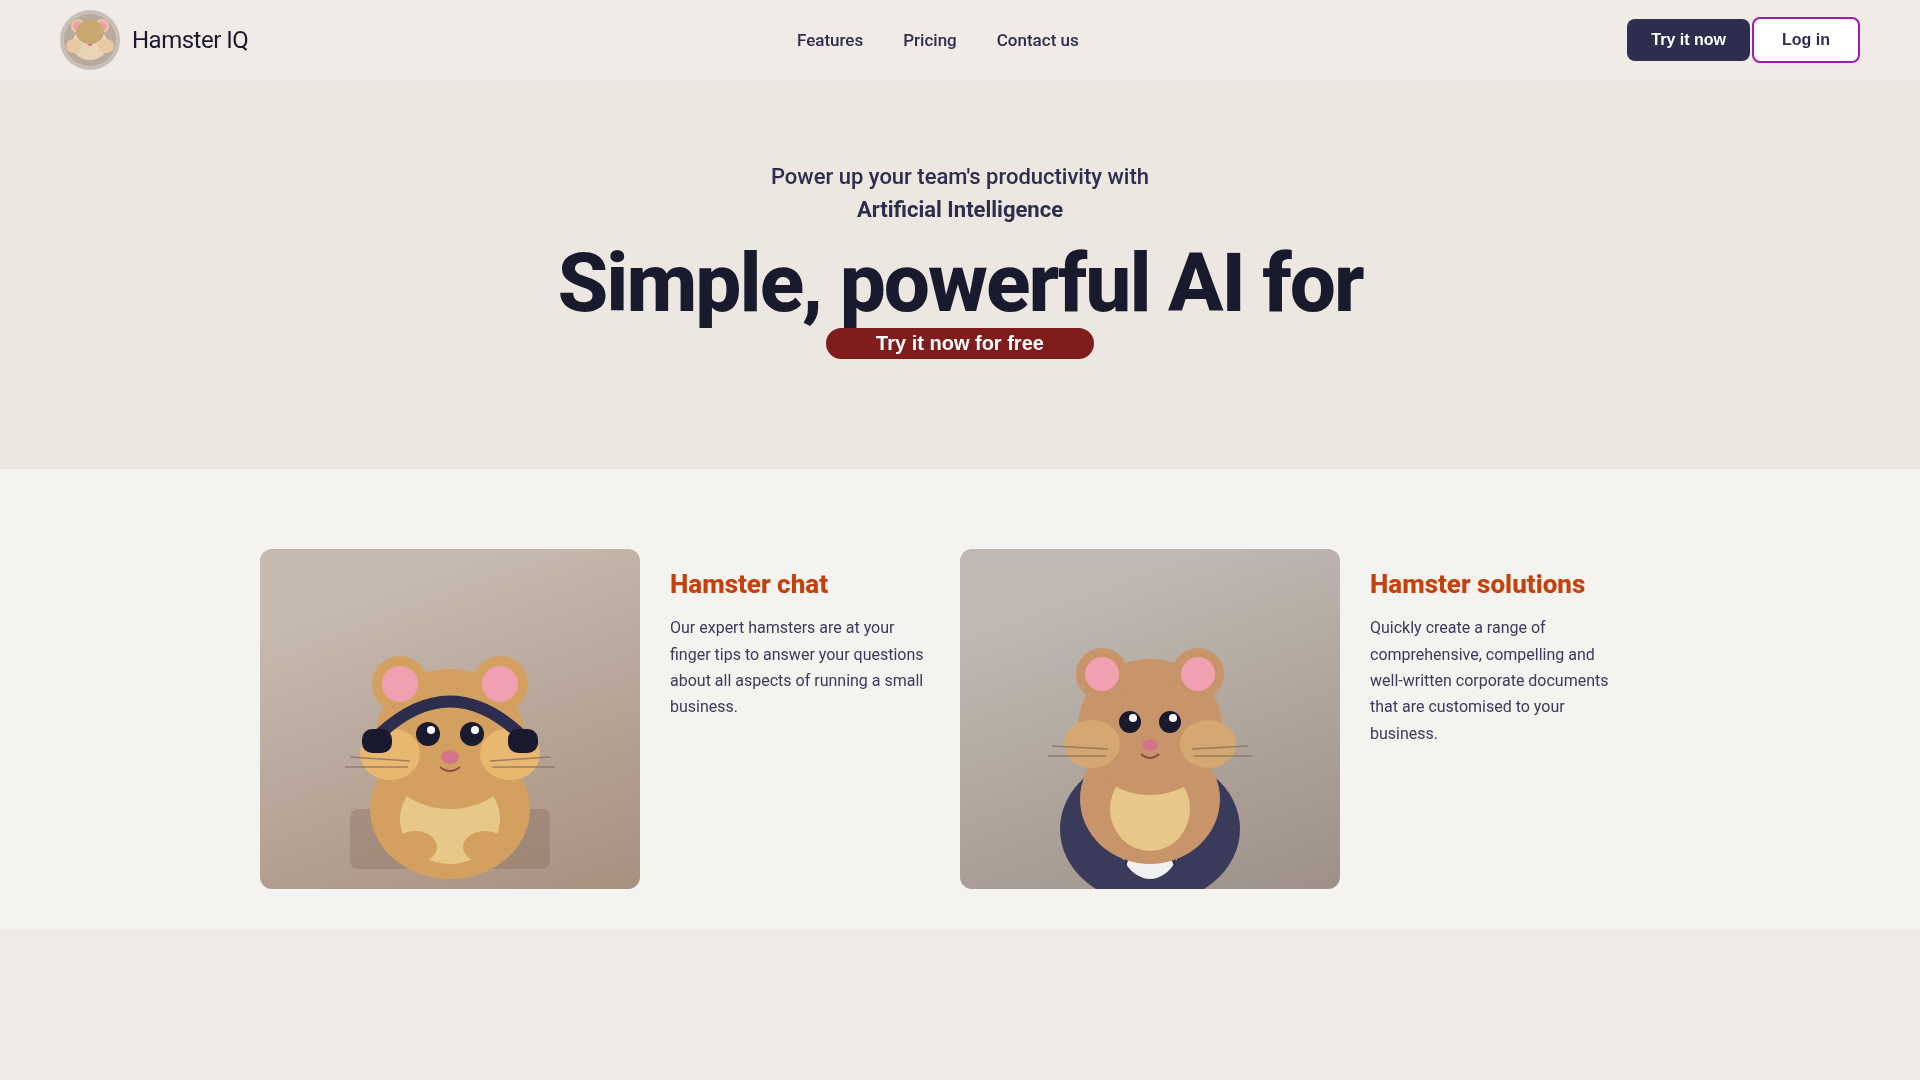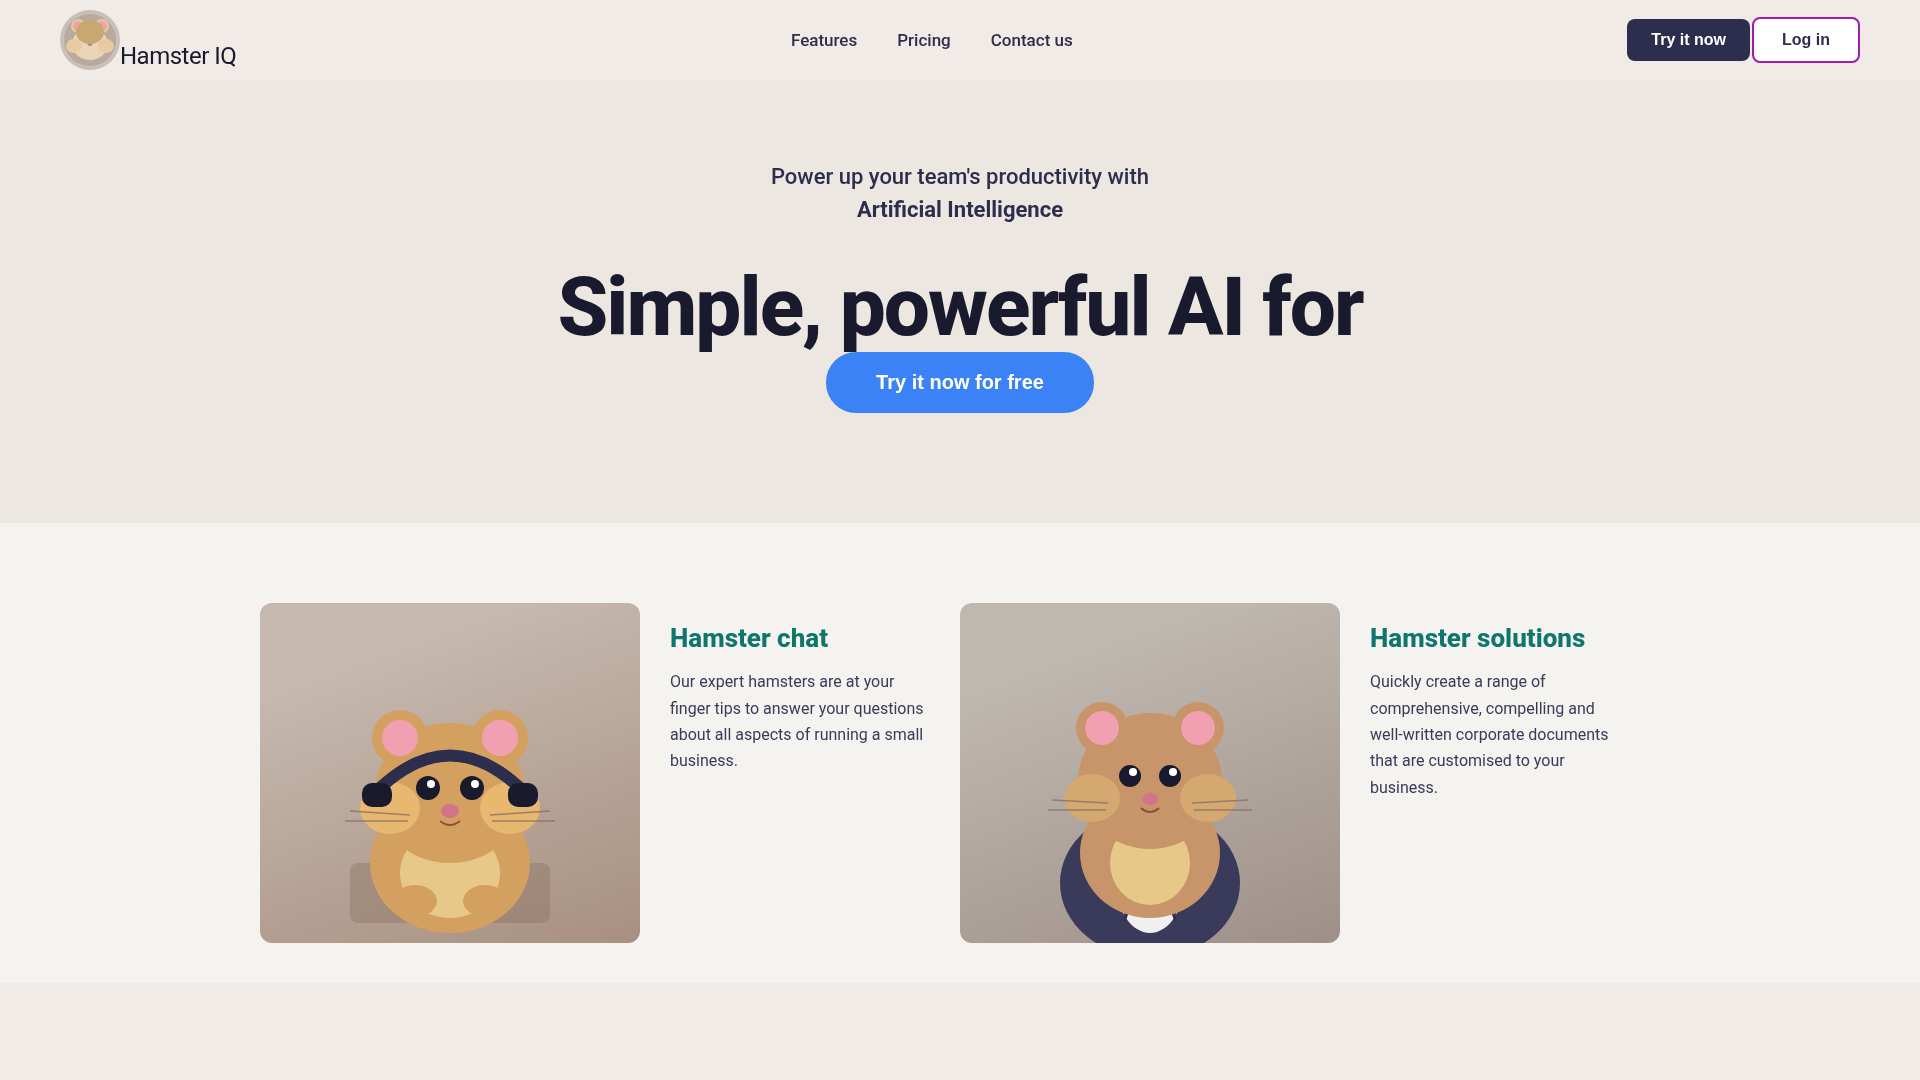--- a/index.html
+++ b/index.html
@@ -24,21 +24,22 @@
       padding: 0 60px;
       height: 80px;
       background: #f0ebe6;
       position: sticky;
       top: 0;
       z-index: 100;
     }
 
     .logo-area {
       display: flex;
-      align-items: flex-end;
+      align-items: center;
+      gap: 12px;
       text-decoration: none;
     }
 
     .logo-icon {
       width: 60px;
       height: 60px;
       border-radius: 50%;
       overflow: hidden;
       background: #c8bfb8;
       display: flex;
@@ -104,42 +105,42 @@
     .hero-section {
       background: #ede7e1;
       text-align: center;
       padding: 80px 60px 90px;
     }
 
     .hero-tagline {
       font-size: 22px;
       color: #2d2d4e;
       font-weight: 500;
-      margin-bottom: 36px;
+      margin-bottom: 12px;
       line-height: 1.5;
     }
 
     .hero-tagline strong {
       font-weight: 700;
     }
 
     .hero-title {
       font-size: 82px;
       font-weight: 800;
       color: #1a1a2e;
       line-height: 1.1;
       letter-spacing: -2px;
     }
 
     .btn-cta {
-      background: #3b82f6;
+      background: #7f1d1d;
       color: #fff;
       border: none;
       border-radius: 30px;
-      padding: 19px 50px;
+      padding: 4px 50px;
       font-size: 20px;
       font-weight: 600;
       cursor: pointer;
       display: inline-block;
       margin-bottom: 20px;
     }
 
     .explore-link {
       display: block;
       text-align: center;
@@ -181,21 +182,21 @@
       background: #f5f3f0;
     }
 
     .feature-content {
       padding: 20px 30px;
     }
 
     .feature-name {
       font-size: 26px;
       font-weight: 800;
-      color: #0f766e;
+      color: #c2410c;
       margin-bottom: 16px;
     }
 
     .feature-desc {
       font-size: 16px;
       color: #3a3a5a;
       line-height: 1.65;
       margin-bottom: 16px;
     }
 

